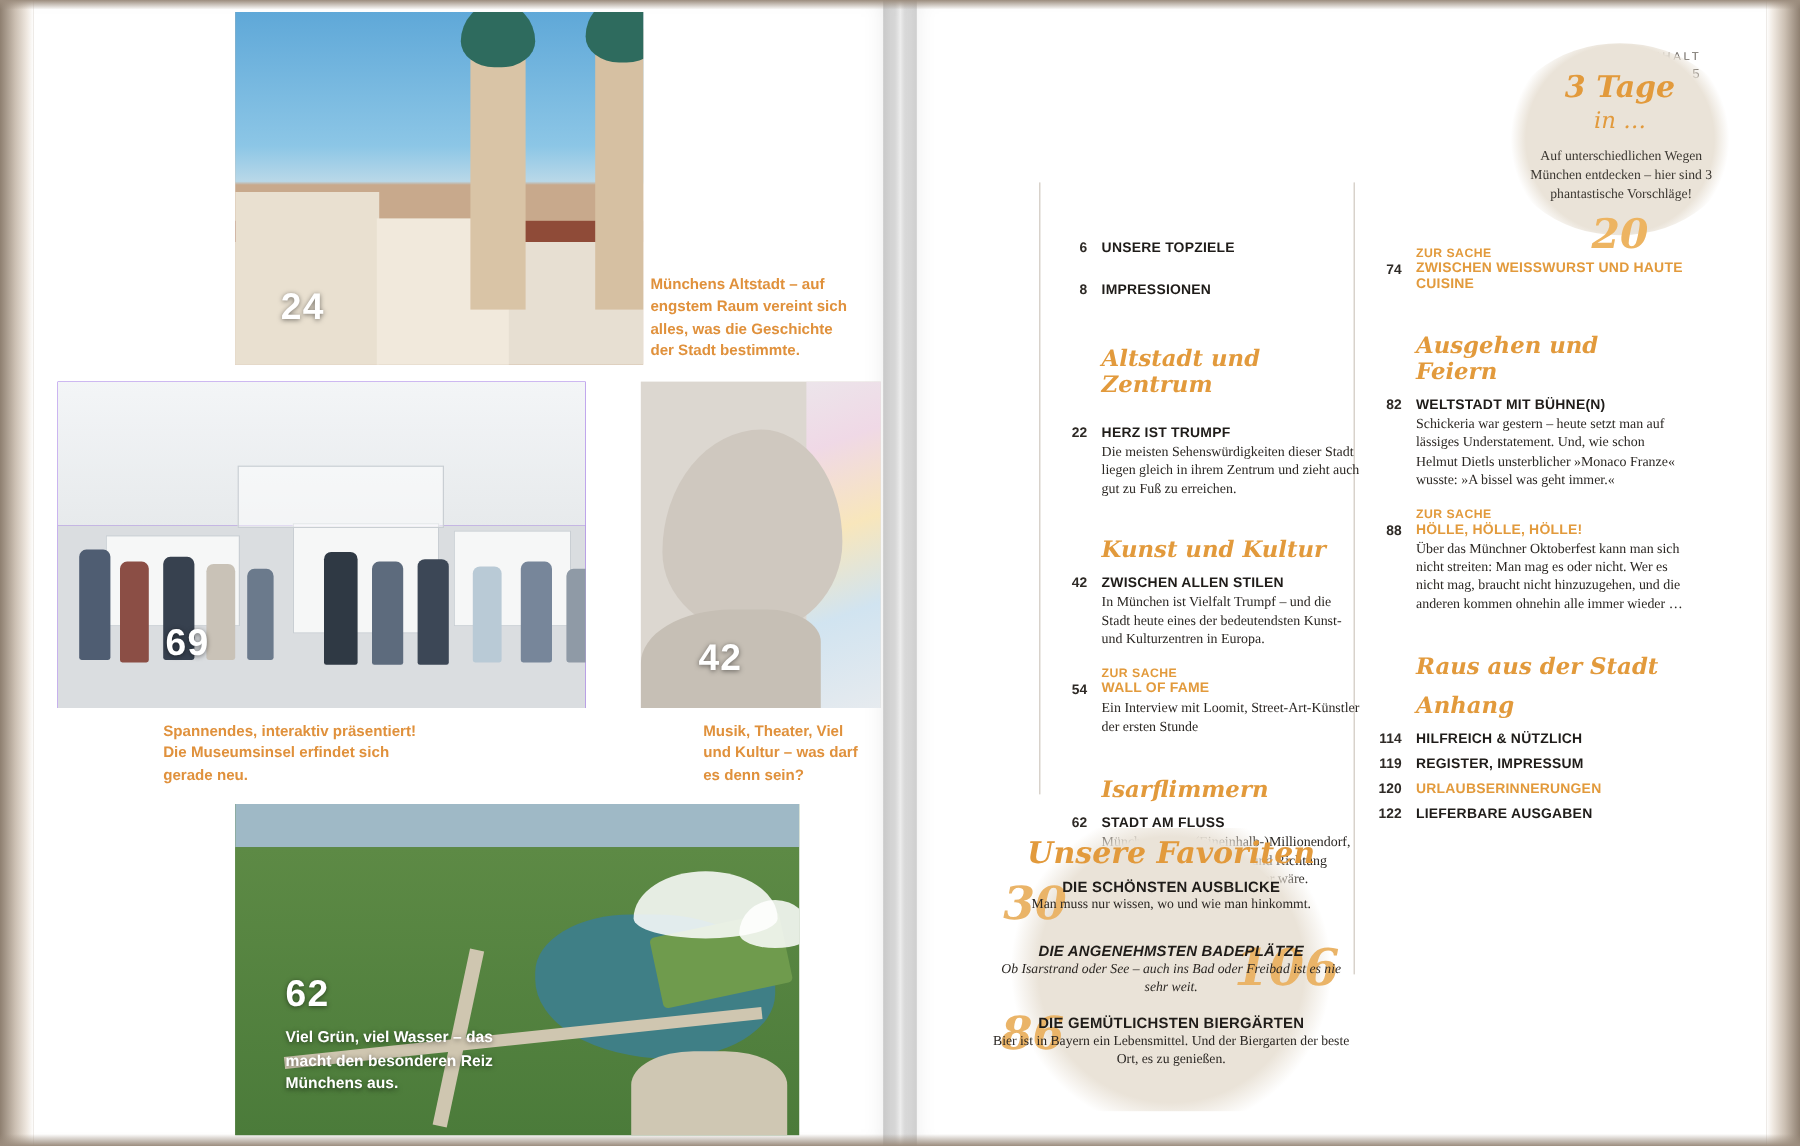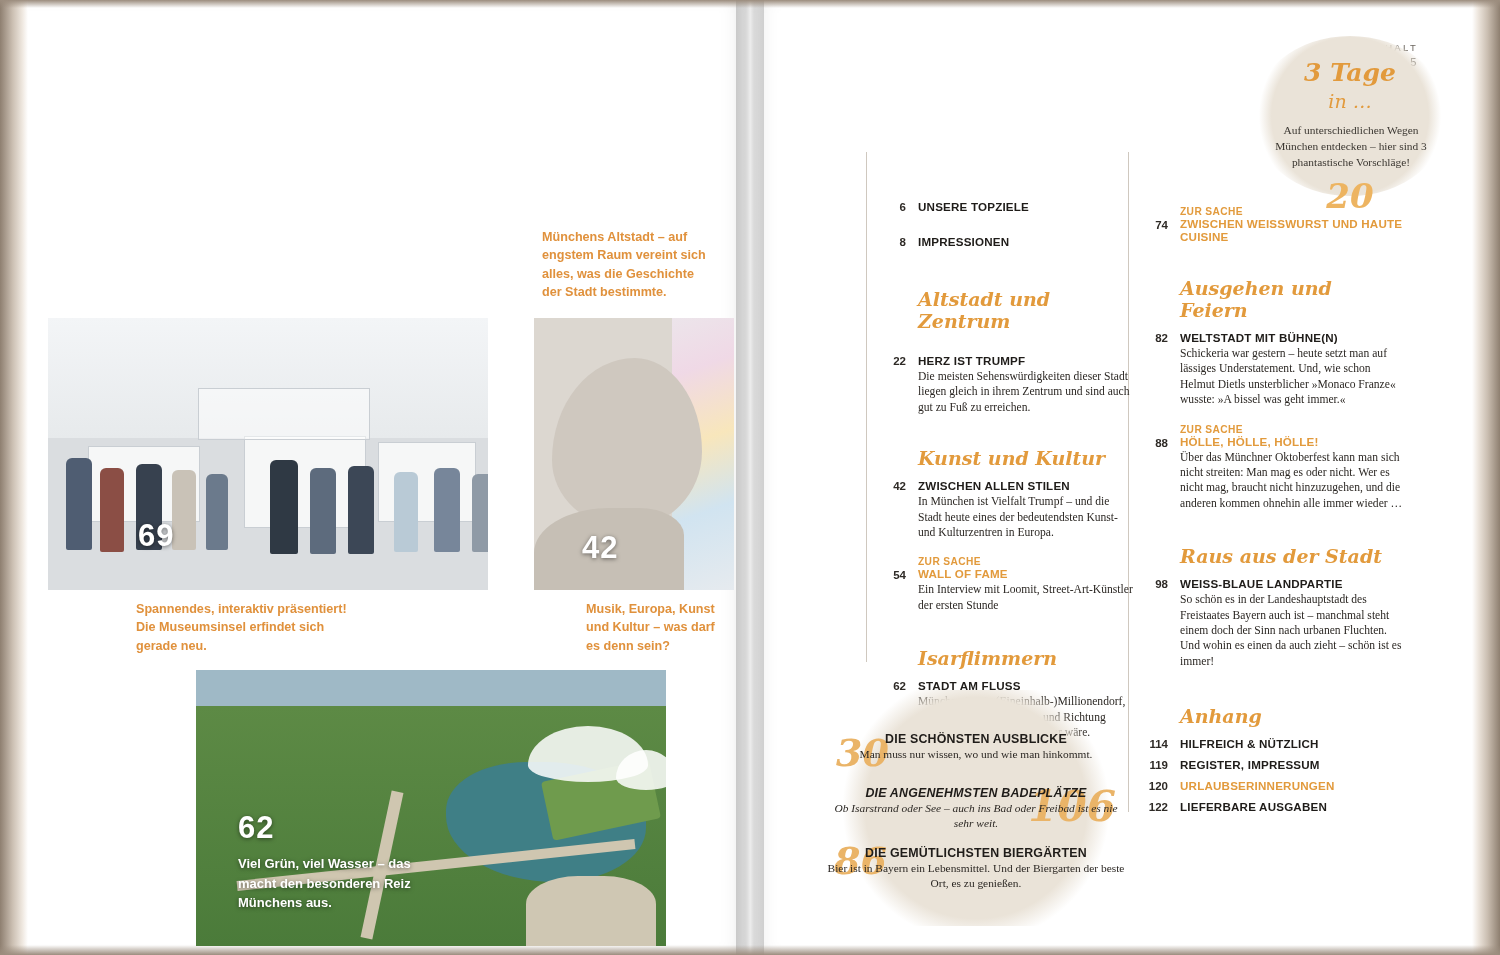--- a/index.html
+++ b/index.html
@@ -106,20 +106,31 @@
 
 <div class="book">
   <div class="page page-left"></div>
   <div class="page page-right"></div>
   <div class="spine"></div>
   <div class="edge-left"></div>
   <div class="edge-right"></div>
   <div class="edge-top"></div>
   <div class="edge-bottom"></div>
 
+  <div class="photo" id="photo-frauenkirche">
+    <div class="roofline"></div>
+    <div class="building" style="left:0;top:150px;width:120px;height:144px;background:#e9e0d0;"></div>
+    <div class="building" style="left:118px;top:172px;width:110px;height:122px;background:#f1e9dc;"></div>
+    <div class="tower" style="left:196px;top:18px;width:46px;height:230px;background:#d9c4a6;"></div>
+    <div class="tower" style="left:300px;top:14px;width:46px;height:234px;background:#d6c0a2;"></div>
+    <div class="dome" style="left:188px;top:-8px;width:62px;height:54px;"></div>
+    <div class="dome" style="left:292px;top:-12px;width:62px;height:54px;"></div>
+
+    <div class="num" style="left:38px;top:228px;">24</div>
+  </div>
 
   <div class="photo" id="photo-museum">
     <div class="ceil"></div>
     <div class="floor"></div>
     <div class="case" style="left:40px;top:128px;width:110px;height:74px;"></div>
     <div class="case" style="left:196px;top:118px;width:120px;height:90px;"></div>
     <div class="case" style="left:330px;top:124px;width:96px;height:78px;"></div>
     <div class="case" style="left:150px;top:70px;width:170px;height:50px;background:rgba(255,255,255,.5);"></div>
     <div class="person" style="left:18px;top:140px;width:26px;height:92px;background:#4f5d72;"></div>
     <div class="person" style="left:52px;top:150px;width:24px;height:84px;background:#8b4e45;"></div>
@@ -167,21 +178,21 @@
     <div>der Stadt bestimmte.</div>
   </div>
 
   <div class="cap" style="left:136px;top:600px;width:330px;">
     <div>Spannendes, interaktiv präsentiert!</div>
     <div>Die Museumsinsel erfindet sich</div>
     <div>gerade neu.</div>
   </div>
 
   <div class="cap" style="left:586px;top:600px;width:150px;">
-    <div>Musik, Europa, Kunst</div>
+    <div>Musik, Theater, Viel</div>
     <div>und Kultur – was darf</div>
     <div>es denn sein?</div>
   </div>
 
   <div class="inhalt-label">
     <div class="w">INHALT</div>
     <div class="p">4 – 5</div>
   </div>
 
   <div class="badge" id="badge-3tage">
@@ -203,21 +214,21 @@
 
     <div class="entry" style="margin-bottom:40px;">
       <div class="pg">8</div>
       <div class="ttl">IMPRESSIONEN</div>
     </div>
 
     <div class="sec-head" style="margin-bottom:22px;">Altstadt und Zentrum</div>
     <div class="entry" style="margin-bottom:32px;">
       <div class="pg">22</div>
       <div class="ttl">HERZ IST TRUMPF</div>
-      <div class="desc">Die meisten Sehenswürdigkeiten dieser Stadt liegen gleich in ihrem Zentrum und sind auch gut zu Fuß zu erreichen.</div>
+      <div class="desc">Die meisten Sehenswürdigkeiten dieser Stadt liegen gleich in ihrem Zentrum und zieht auch gut zu Fuß zu erreichen.</div>
     </div>
 
     <div class="sec-head" style="margin-bottom:10px;">Kunst und Kultur</div>
     <div class="entry" style="margin-bottom:16px;">
       <div class="pg">42</div>
       <div class="ttl">ZWISCHEN ALLEN STILEN</div>
       <div class="desc">In München ist Vielfalt Trumpf – und die Stadt heute eines der bedeutendsten Kunst- und Kulturzentren in Europa.</div>
     </div>
     <div class="entry" style="margin-bottom:34px;">
       <div class="pg" style="top:13px;">54</div>
@@ -249,25 +260,20 @@
       <div class="desc">Schickeria war gestern – heute setzt man auf lässiges Understatement. Und, wie schon Helmut Dietls unsterblicher »Monaco Franze« wusste: »A bissel was geht immer.«</div>
     </div>
     <div class="entry" style="margin-bottom:34px;">
       <div class="pg" style="top:13px;">88</div>
       <div class="kicker">ZUR SACHE</div>
       <div class="ttl orange">HÖLLE, HÖLLE, HÖLLE!</div>
       <div class="desc">Über das Münchner Oktoberfest kann man sich nicht streiten: Man mag es oder nicht. Wer es nicht mag, braucht nicht hinzuzugehen, und die anderen kommen ohnehin alle immer wieder …</div>
     </div>
 
     <div class="sec-head" style="margin-bottom:10px;">Raus aus der Stadt</div>
-    <div class="entry" style="margin-bottom:36px;">
-      <div class="pg">98</div>
-      <div class="ttl">WEISS-BLAUE LANDPARTIE</div>
-      <div class="desc">So schön es in der Landeshauptstadt des Freistaates Bayern auch ist – manchmal steht einem doch der Sinn nach urbanen Fluchten. Und wohin es einen da auch zieht – schön ist es immer!</div>
-    </div>
 
     <div class="sec-head" style="margin-bottom:10px;">Anhang</div>
     <div class="entry" style="margin-bottom:8px;">
       <div class="pg">114</div>
       <div class="ttl">HILFREICH &amp; NÜTZLICH</div>
     </div>
     <div class="entry" style="margin-bottom:8px;">
       <div class="pg">119</div>
       <div class="ttl">REGISTER, IMPRESSUM</div>
     </div>
@@ -275,20 +281,21 @@
       <div class="pg">120</div>
       <div class="ttl orange">URLAUBSERINNERUNGEN</div>
     </div>
     <div class="entry">
       <div class="pg">122</div>
       <div class="ttl">LIEFERBARE AUSGABEN</div>
     </div>
   </div>
 
   <div id="badge-favoriten">
+    <div class="script fav-title">Unsere Favoriten</div>
 
     <div class="fav-num" style="left:10px;top:40px;font-size:38px;">30</div>
     <div class="fav-item" style="top:42px;">
       <div class="h">DIE SCHÖNSTEN AUSBLICKE</div>
       <div class="d">Man muss nur wissen, wo und wie man hinkommt.</div>
     </div>
 
     <div class="fav-num" style="right:10px;top:92px;font-size:42px;">106</div>
     <div class="fav-item" style="top:96px;font-style:italic;">
       <div class="h">DIE ANGENEHMSTEN BADEPLÄTZE</div>

